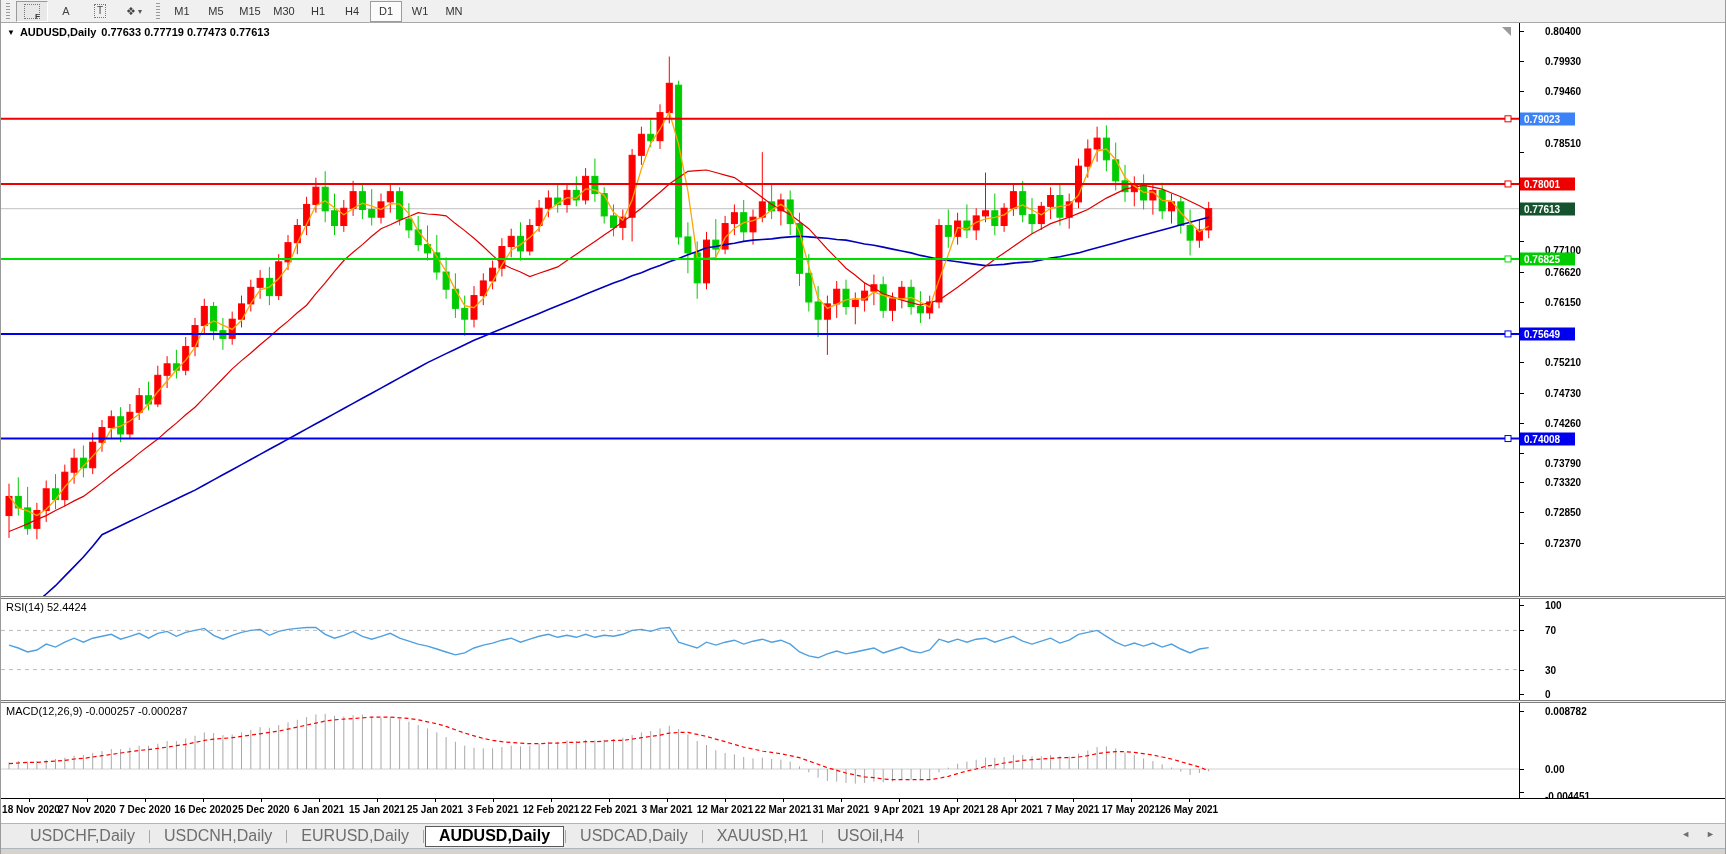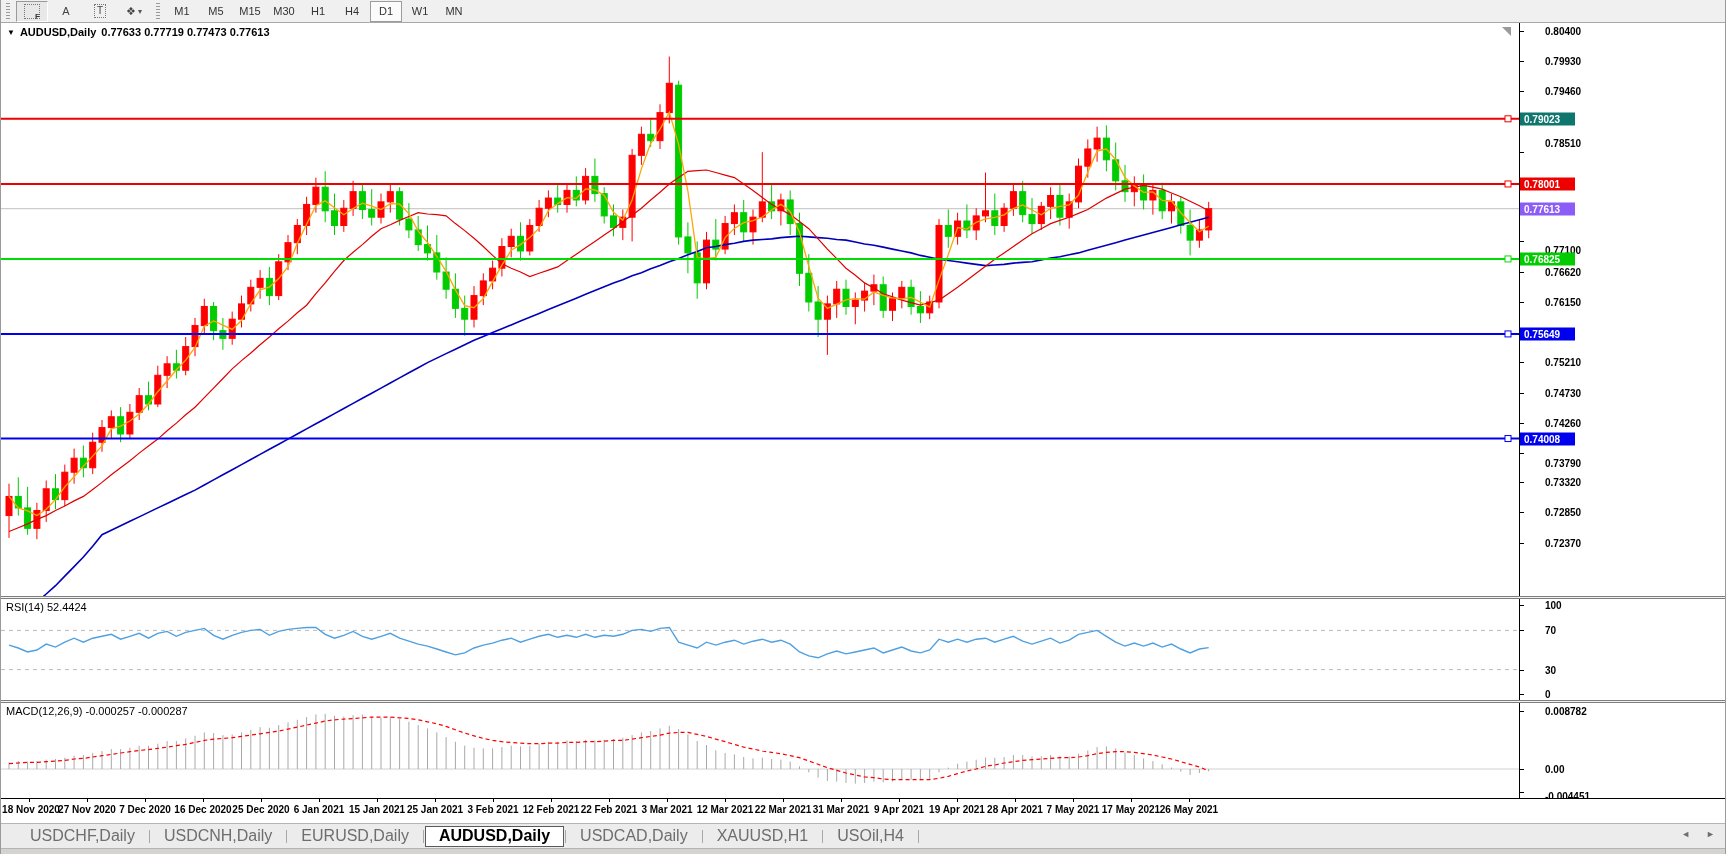--- a/index.html
+++ b/index.html
@@ -655,23 +655,23 @@
       <div class="axis-tick" style="top:399.5px"></div>
       <div class="axis-label" style="top:399.5px">0.74260</div>
       <div class="axis-tick" style="top:429.5px"></div>
       <div class="axis-label" style="top:440px">0.73790</div>
       <div class="axis-tick" style="top:459.4px"></div>
       <div class="axis-label" style="top:459.4px">0.73320</div>
       <div class="axis-tick" style="top:489.4px"></div>
       <div class="axis-label" style="top:489.4px">0.72850</div>
       <div class="axis-tick" style="top:520.0px"></div>
       <div class="axis-label" style="top:520.0px">0.72370</div>
-      <div class="badge" style="top:95.8px;background:#0f766e">0.79023</div>
+      <div class="badge" style="top:95.8px;background:#3b82f6">0.79023</div>
       <div class="badge" style="top:161.0px;background:#ee0000">0.78001</div>
-      <div class="badge" style="top:185.7px;background:#8b5cf6">0.77613</div>
+      <div class="badge" style="top:185.7px;background:#14532d">0.77613</div>
       <div class="badge" style="top:235.9px;background:#00cc00">0.76825</div>
       <div class="badge" style="top:310.9px;background:#0000ee">0.75649</div>
       <div class="badge" style="top:415.6px;background:#0000ee">0.74008</div>
     </div>
 
   <div id="sep1" class="separator"></div>
 
   <div id="rsi-pane" class="pane">
     <div class="pane-label">RSI(14) 52.4424</div>
     <div class="axis-border"></div>

